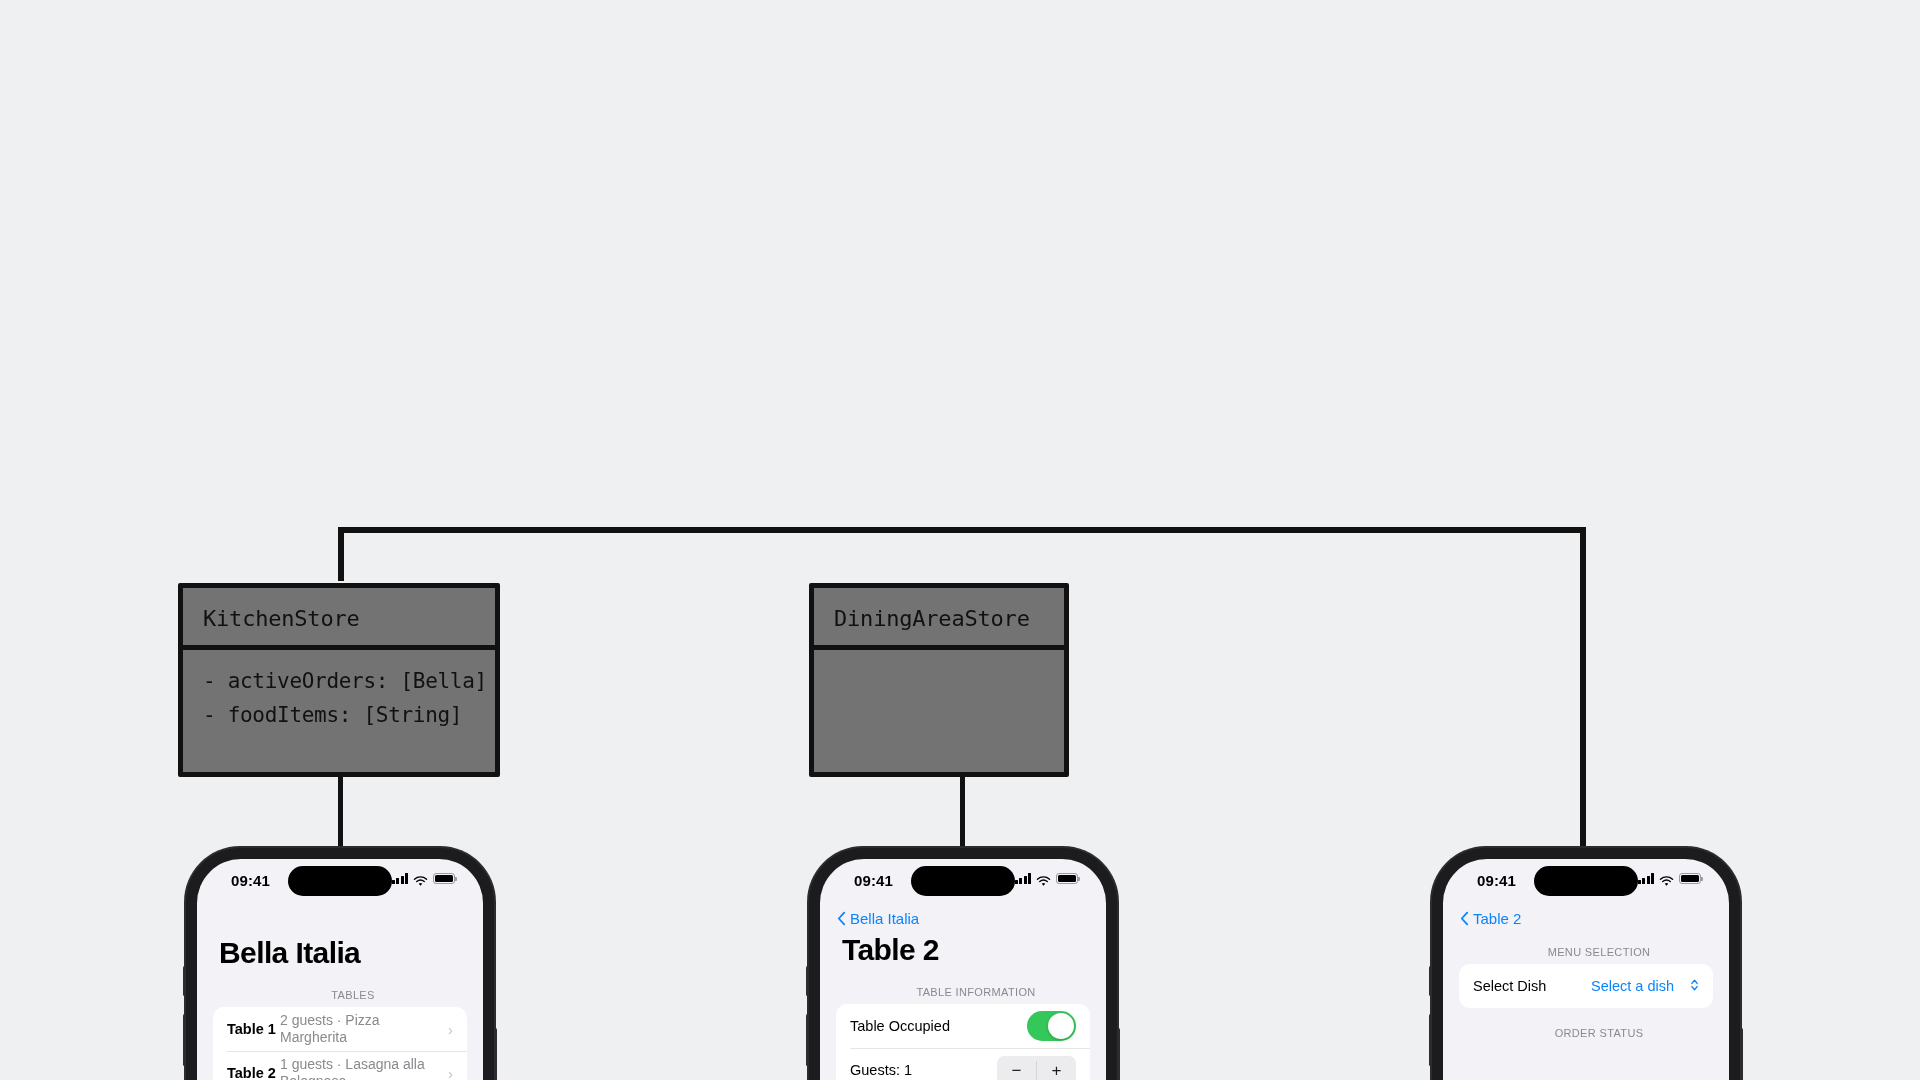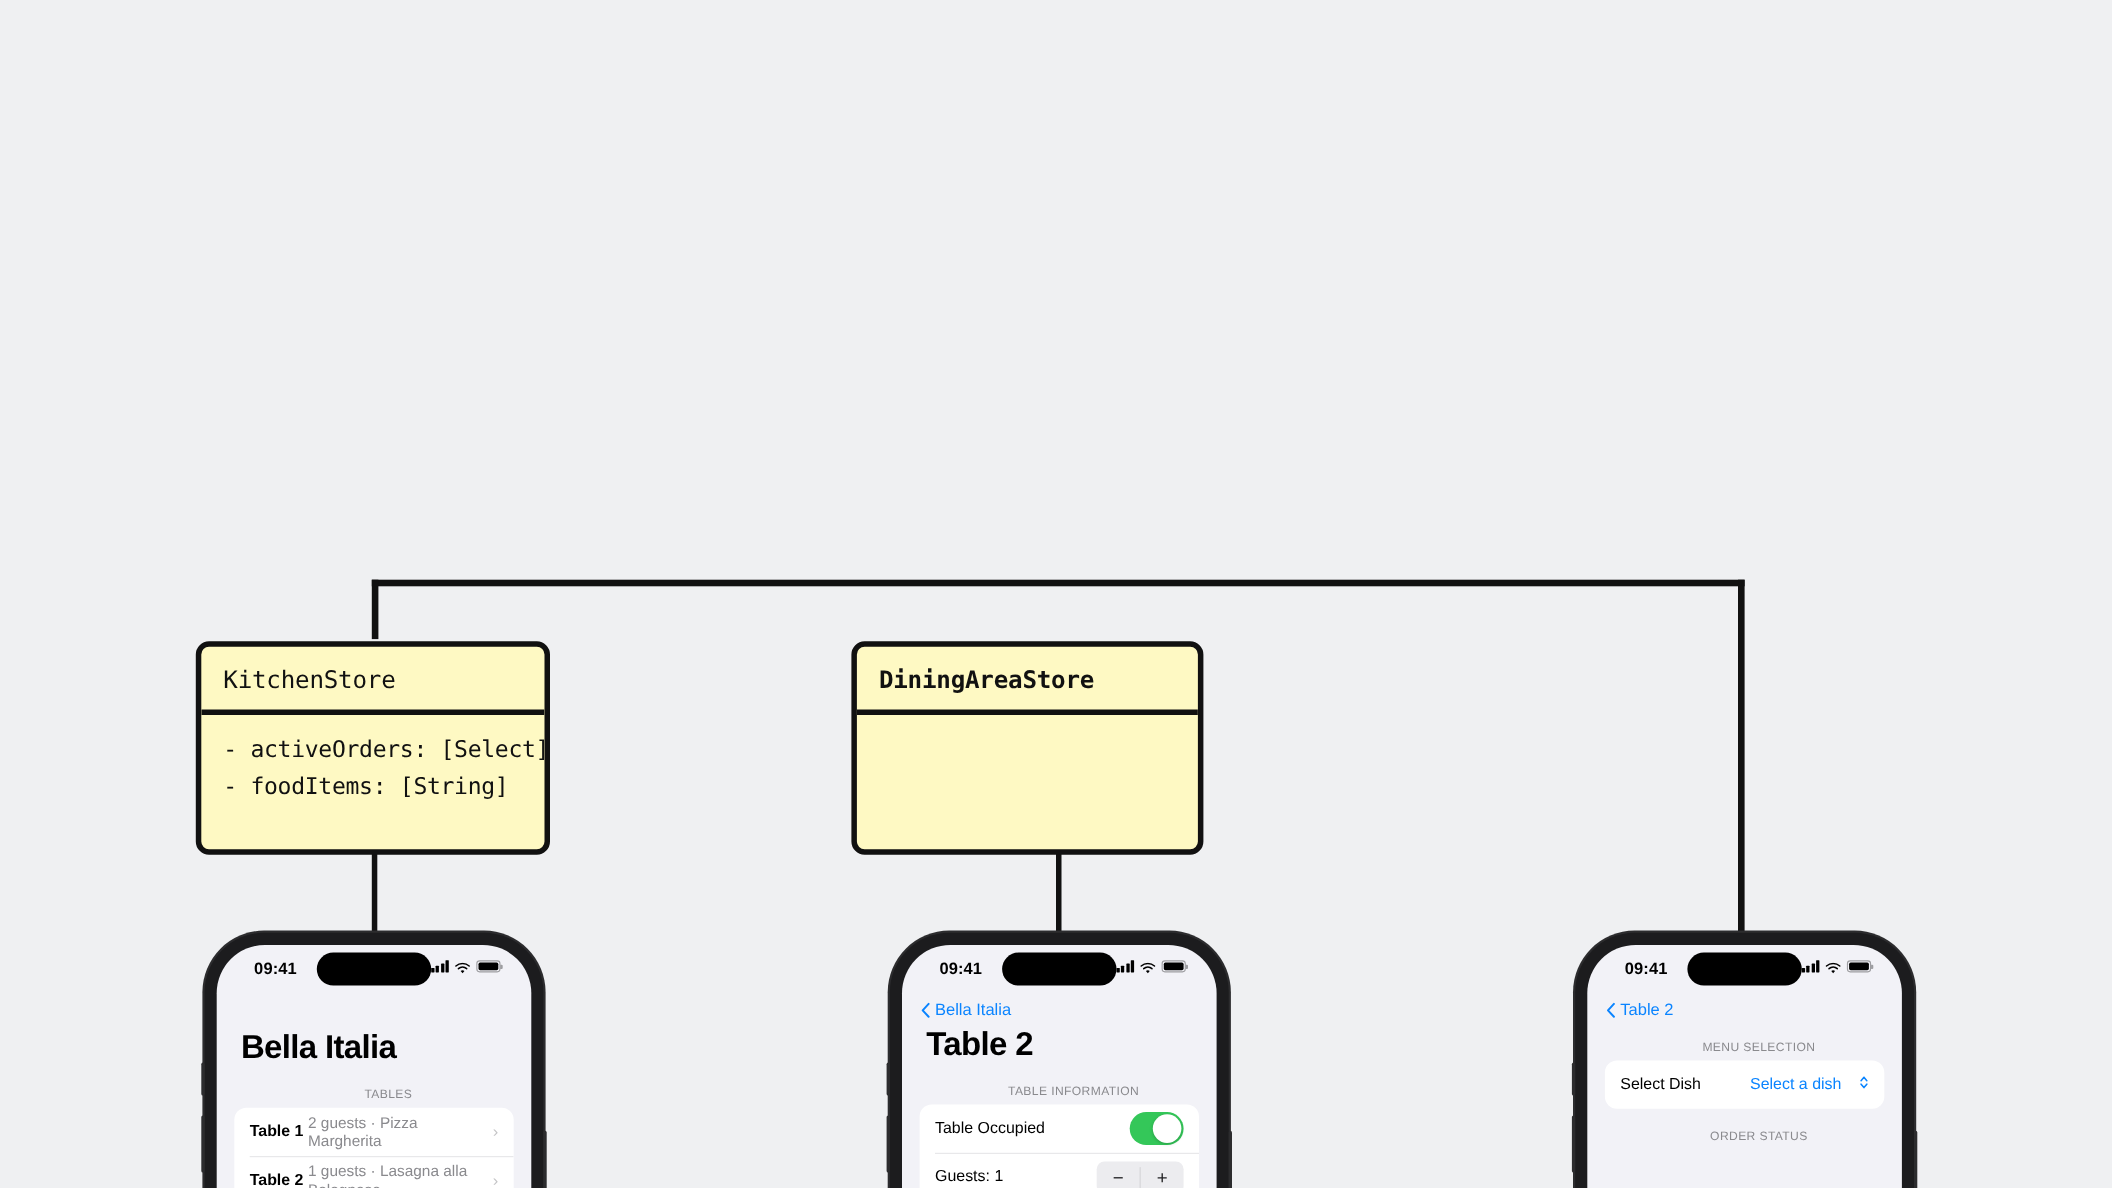--- a/index.html
+++ b/index.html
@@ -48,23 +48,23 @@
   .conn-v-dining {
     left: 960px;
     top: 772px;
     width: 5px;
     height: 78px;
   }
 
   
   .store-box {
     position: absolute;
-    background: #fef9c3;
+    background: #737373;
     border: 5px solid #111111;
-    border-radius: 12px;
+    border-radius: 2px;
     box-sizing: border-box;
     overflow: hidden;
   }
   .store-box-title {
     font-family: "DejaVu Sans Mono", "Liberation Mono", monospace;
     font-size: 22px;
     color: #111111;
     padding: 18px 20px 14px 20px;
     letter-spacing: -0.2px;
   }
@@ -77,21 +77,21 @@
   }
   .store-field {
     font-family: "DejaVu Sans Mono", "Liberation Mono", monospace;
     font-size: 21px;
     color: #111111;
     line-height: 1.62;
     white-space: pre;
     letter-spacing: -0.3px;
   }
   #box-kitchen { left: 178px; top: 583px; width: 322px; height: 194px; }
-  #box-dining  { left: 774px; top: 583px; width: 320px; height: 194px; font-weight: bold; }
+  #box-dining  { left: 809px; top: 583px; width: 260px; height: 194px; }
 
   
   .phone {
     position: absolute;
     width: 308px;
     height: 630px;
     background: #1c1c1e;
     border-radius: 54px;
     box-shadow: 0 0 0 2px #2c2c2e;
   }
@@ -321,21 +321,21 @@
 <div class="conn conn-h-main"></div>
 <div class="conn conn-v-left"></div>
 <div class="conn conn-v-right"></div>
 <div class="conn conn-v-kitchen"></div>
 <div class="conn conn-v-dining"></div>
 
 <div class="store-box" id="box-kitchen">
   <div class="store-box-title">KitchenStore</div>
   <div class="store-box-divider"></div>
   <div class="store-box-fields">
-    <div class="store-field">- activeOrders: [Select]</div>
+    <div class="store-field">- activeOrders: [Bella]</div>
     <div class="store-field">- foodItems: [String]</div>
   </div>
 </div>
 
 <div class="store-box" id="box-dining">
   <div class="store-box-title">DiningAreaStore</div>
   <div class="store-box-divider"></div>
 </div>
 
 <div class="phone" id="phone-1">

